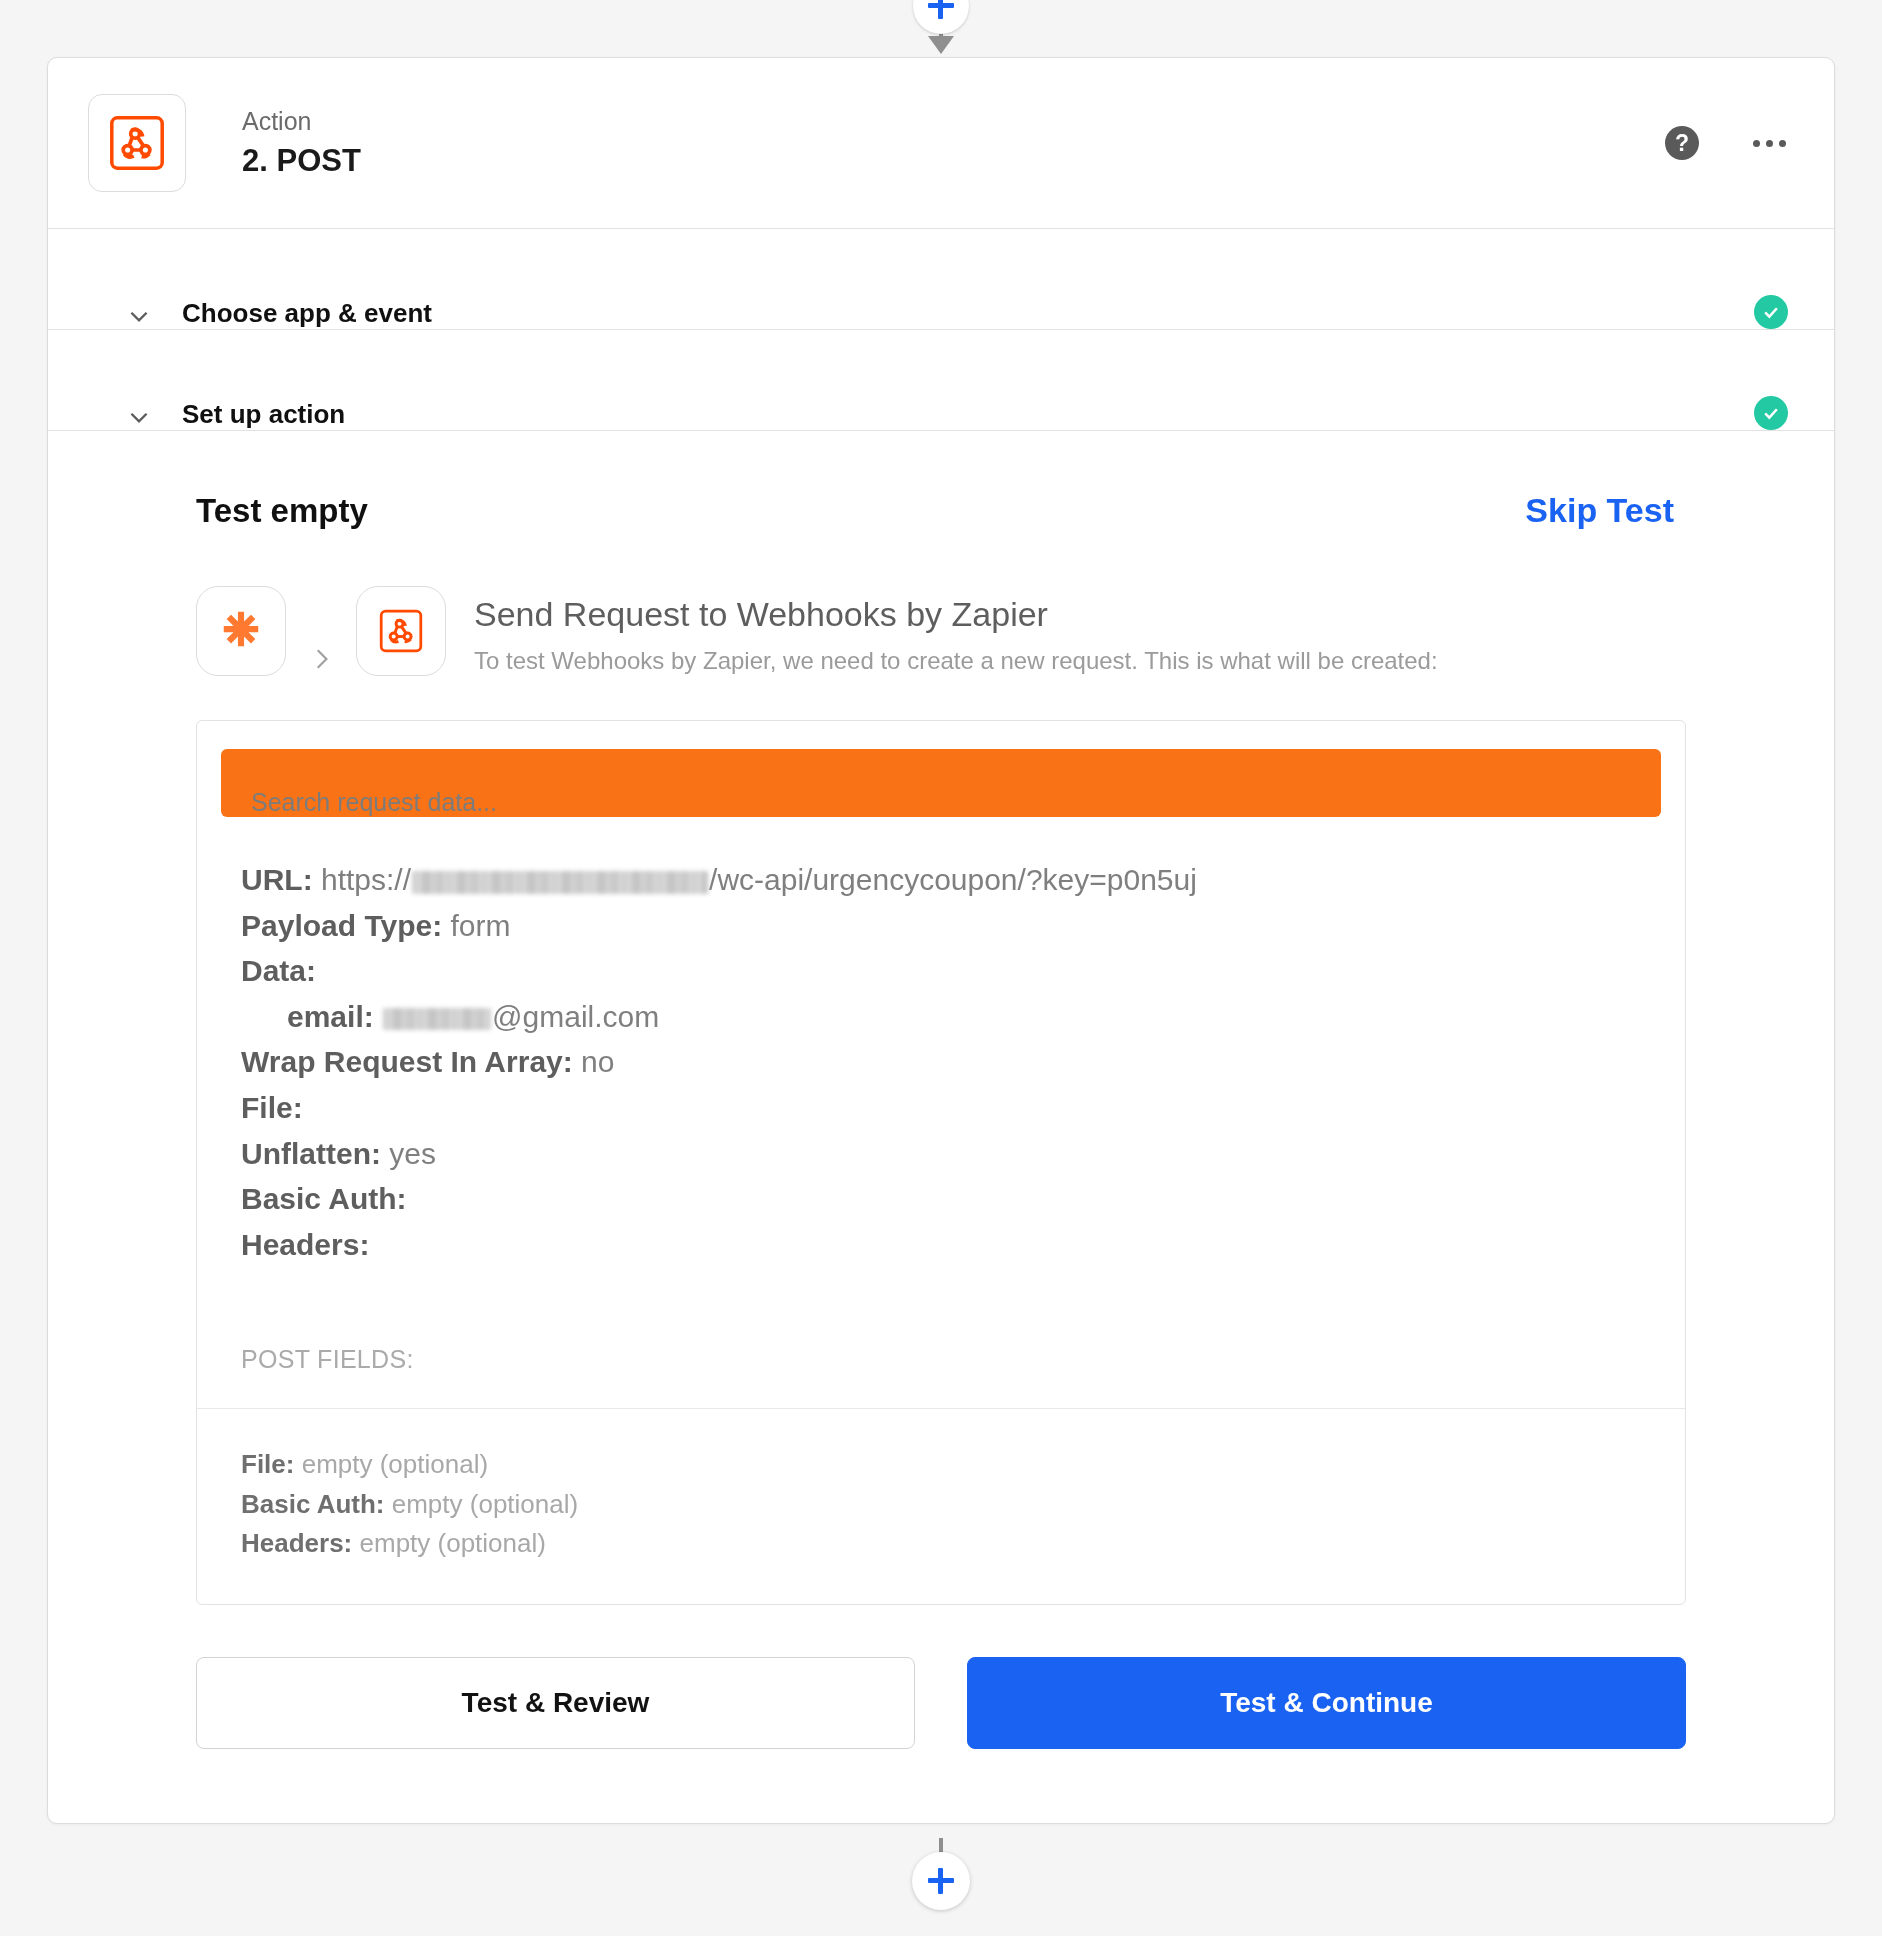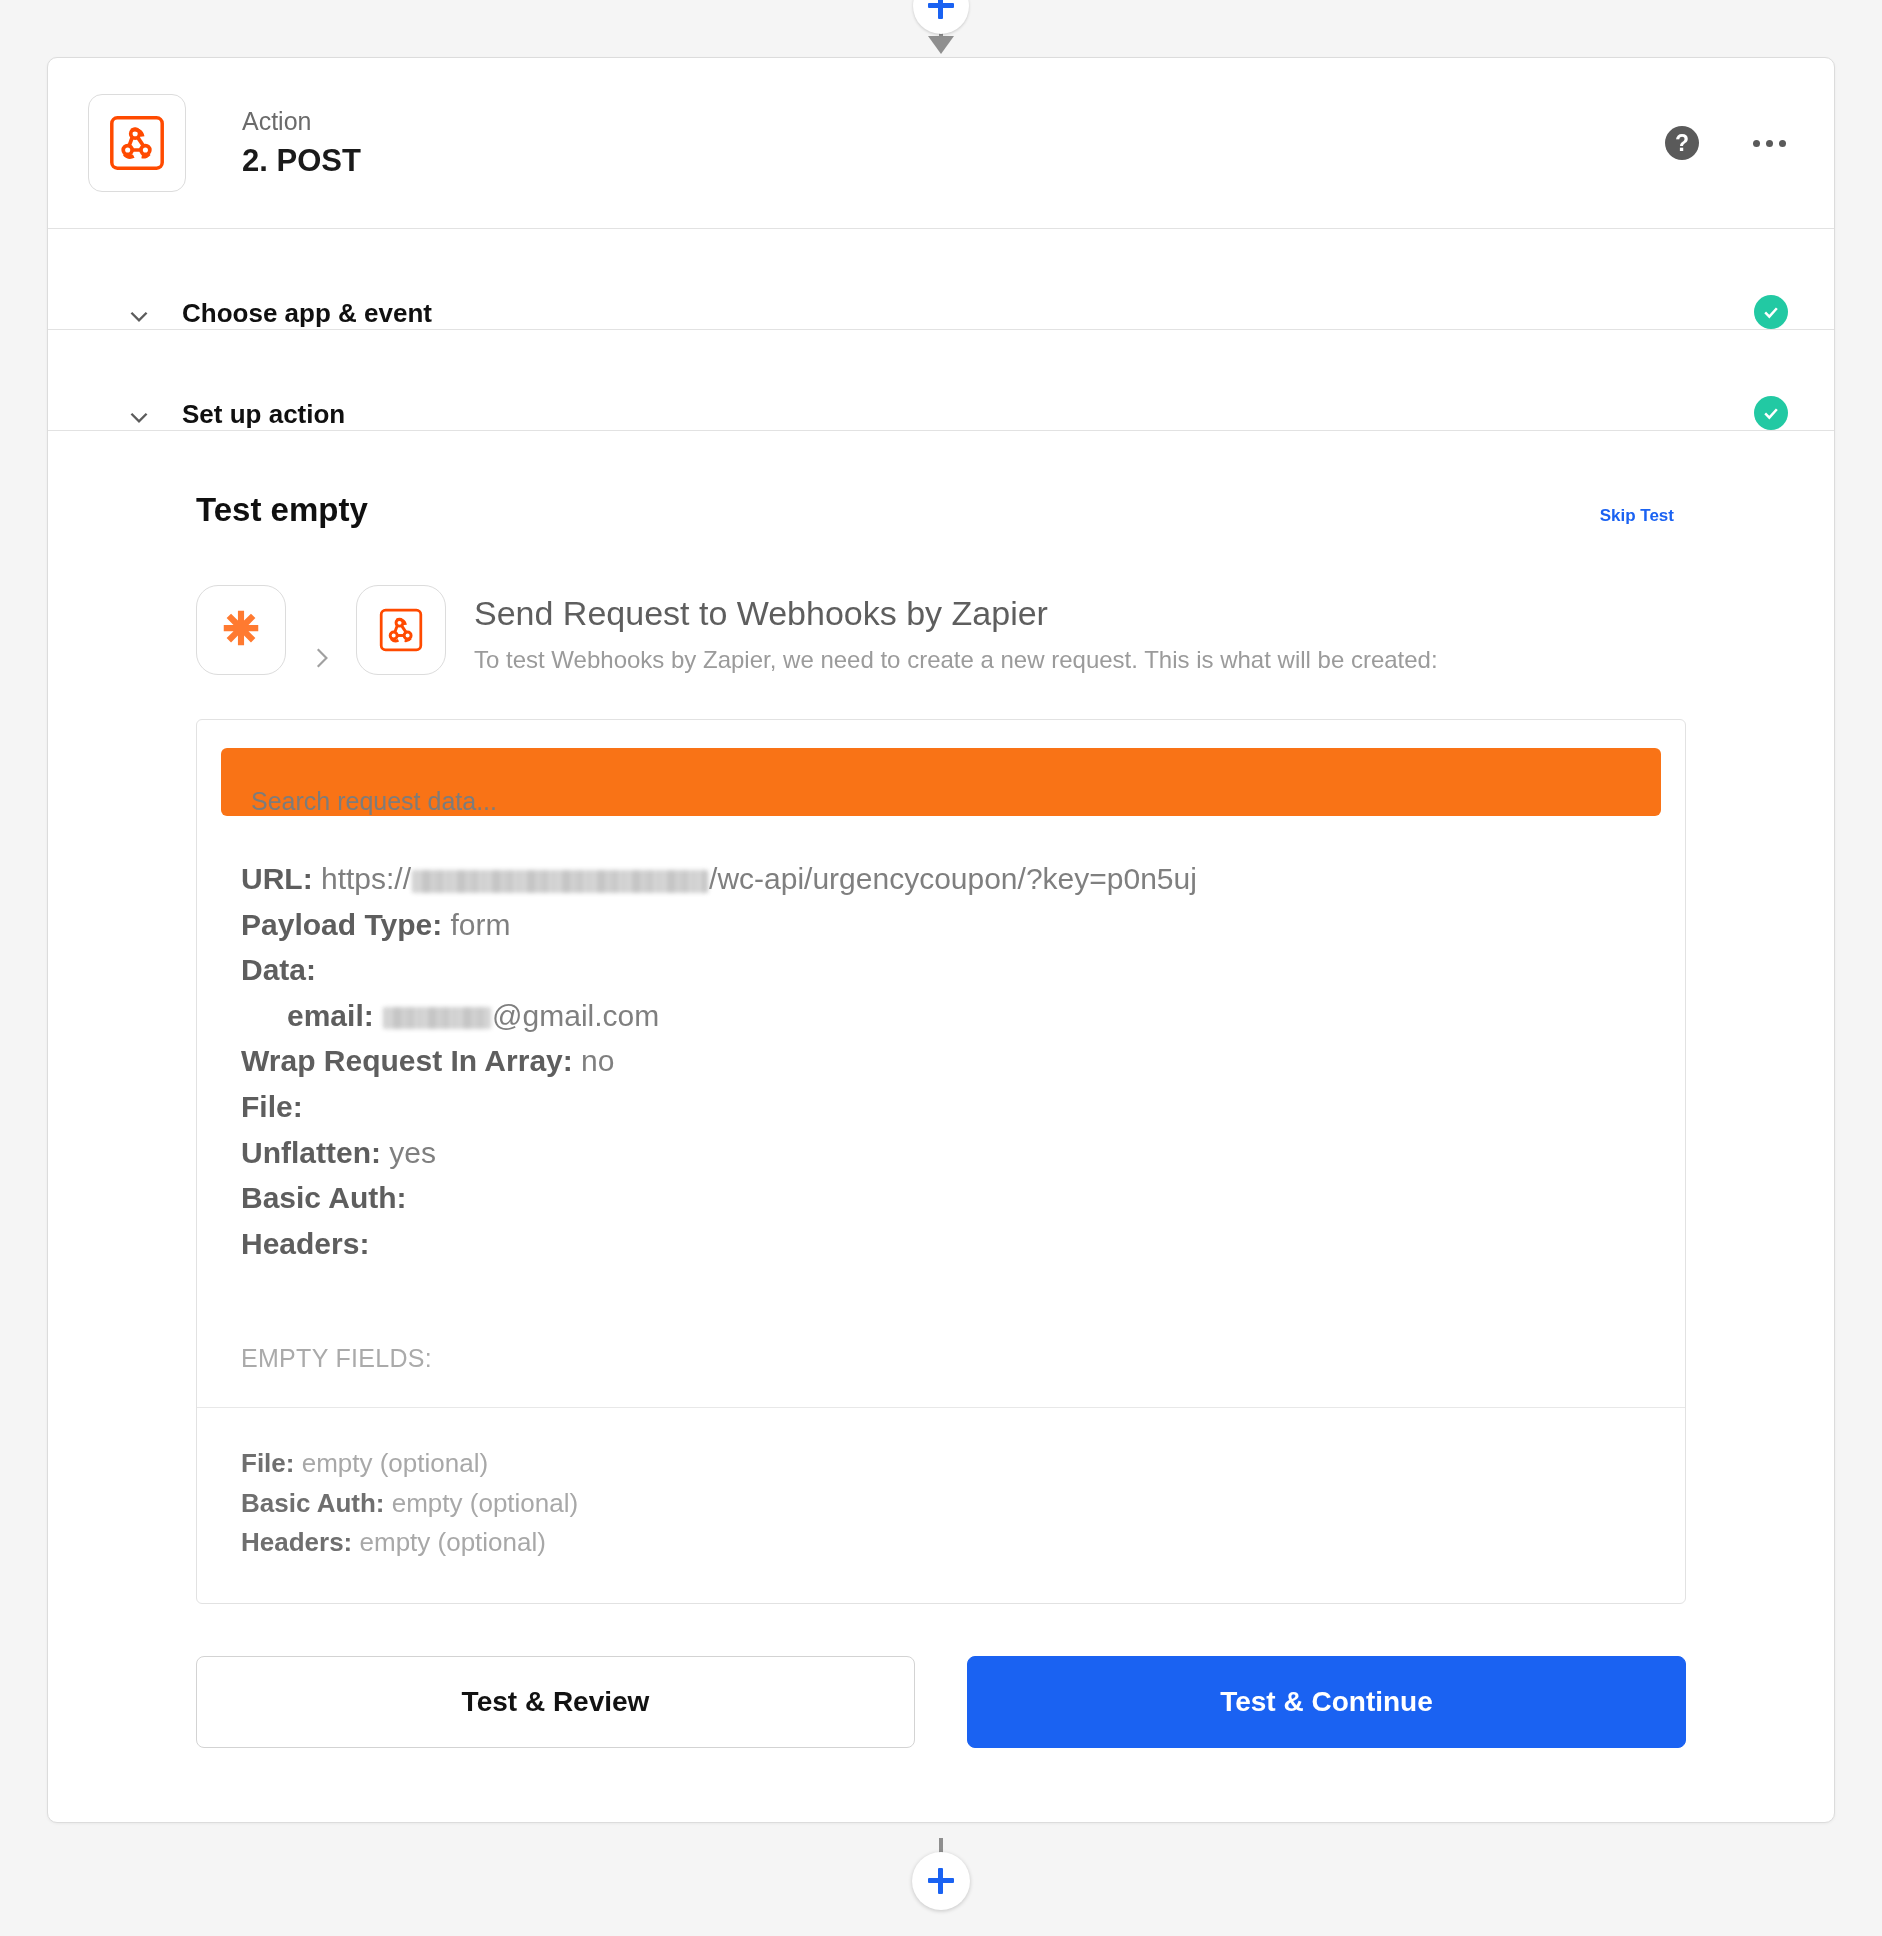--- a/index.html
+++ b/index.html
@@ -190,21 +190,21 @@
     align-items: baseline;
     justify-content: space-between;
     padding: 0 160px 0 148px;
   }
   .test-title {
     font-size: 33px;
     font-weight: bold;
     color: #101010;
   }
   .skip-link {
-    font-size: 17px;
+    font-size: 34px;
     font-weight: bold;
     color: #1a62f2;
     cursor: pointer;
   }
 
   .send-row {
     display: flex;
     align-items: flex-end;
     padding: 0 0 0 148px;
     margin-top: 56px;
@@ -481,21 +481,21 @@
           <span class="k">Basic Auth:</span>
           <span></span>
         </div>
 
         <div class="field-line">
           <span class="k">Headers:</span>
           <span></span>
         </div>
       </div>
 
-      <div class="empty-head">EMPTY FIELDS:</div>
+      <div class="empty-head">POST FIELDS:</div>
       <div class="empty-divider"></div>
 
       <div class="empty-list">
         <div class="empty-line">
           <span class="k">File:</span>
           <span>empty (optional)</span>
         </div>
         <div class="empty-line">
           <span class="k">Basic Auth:</span>
           <span>empty (optional)</span>

